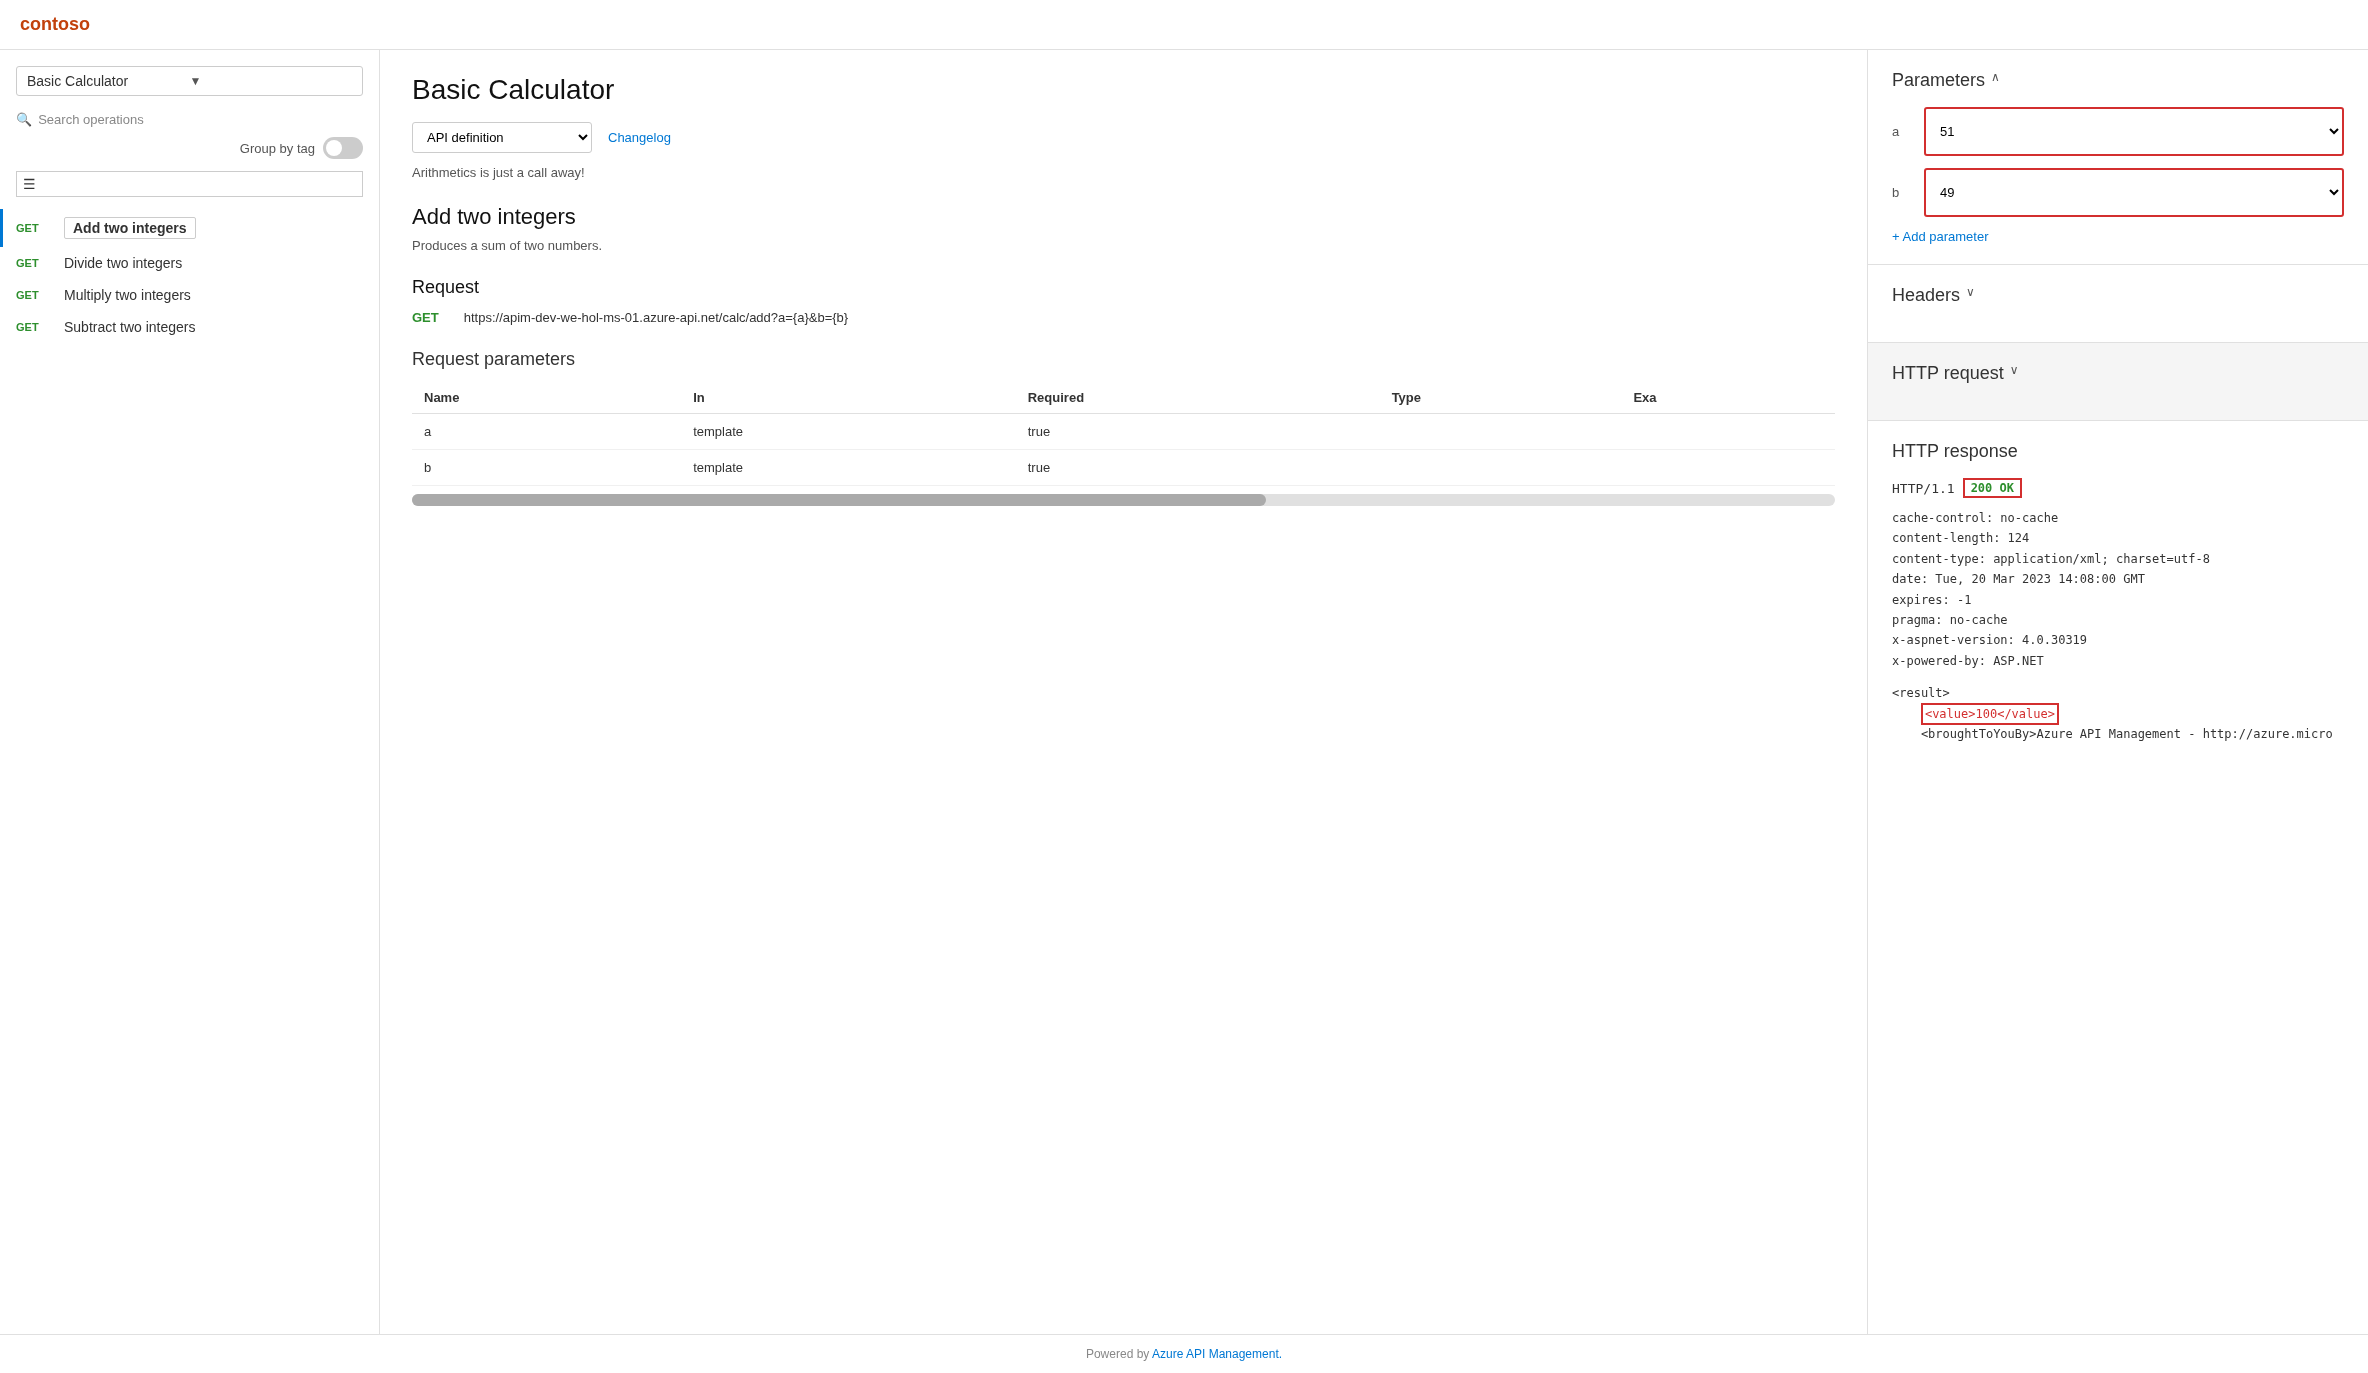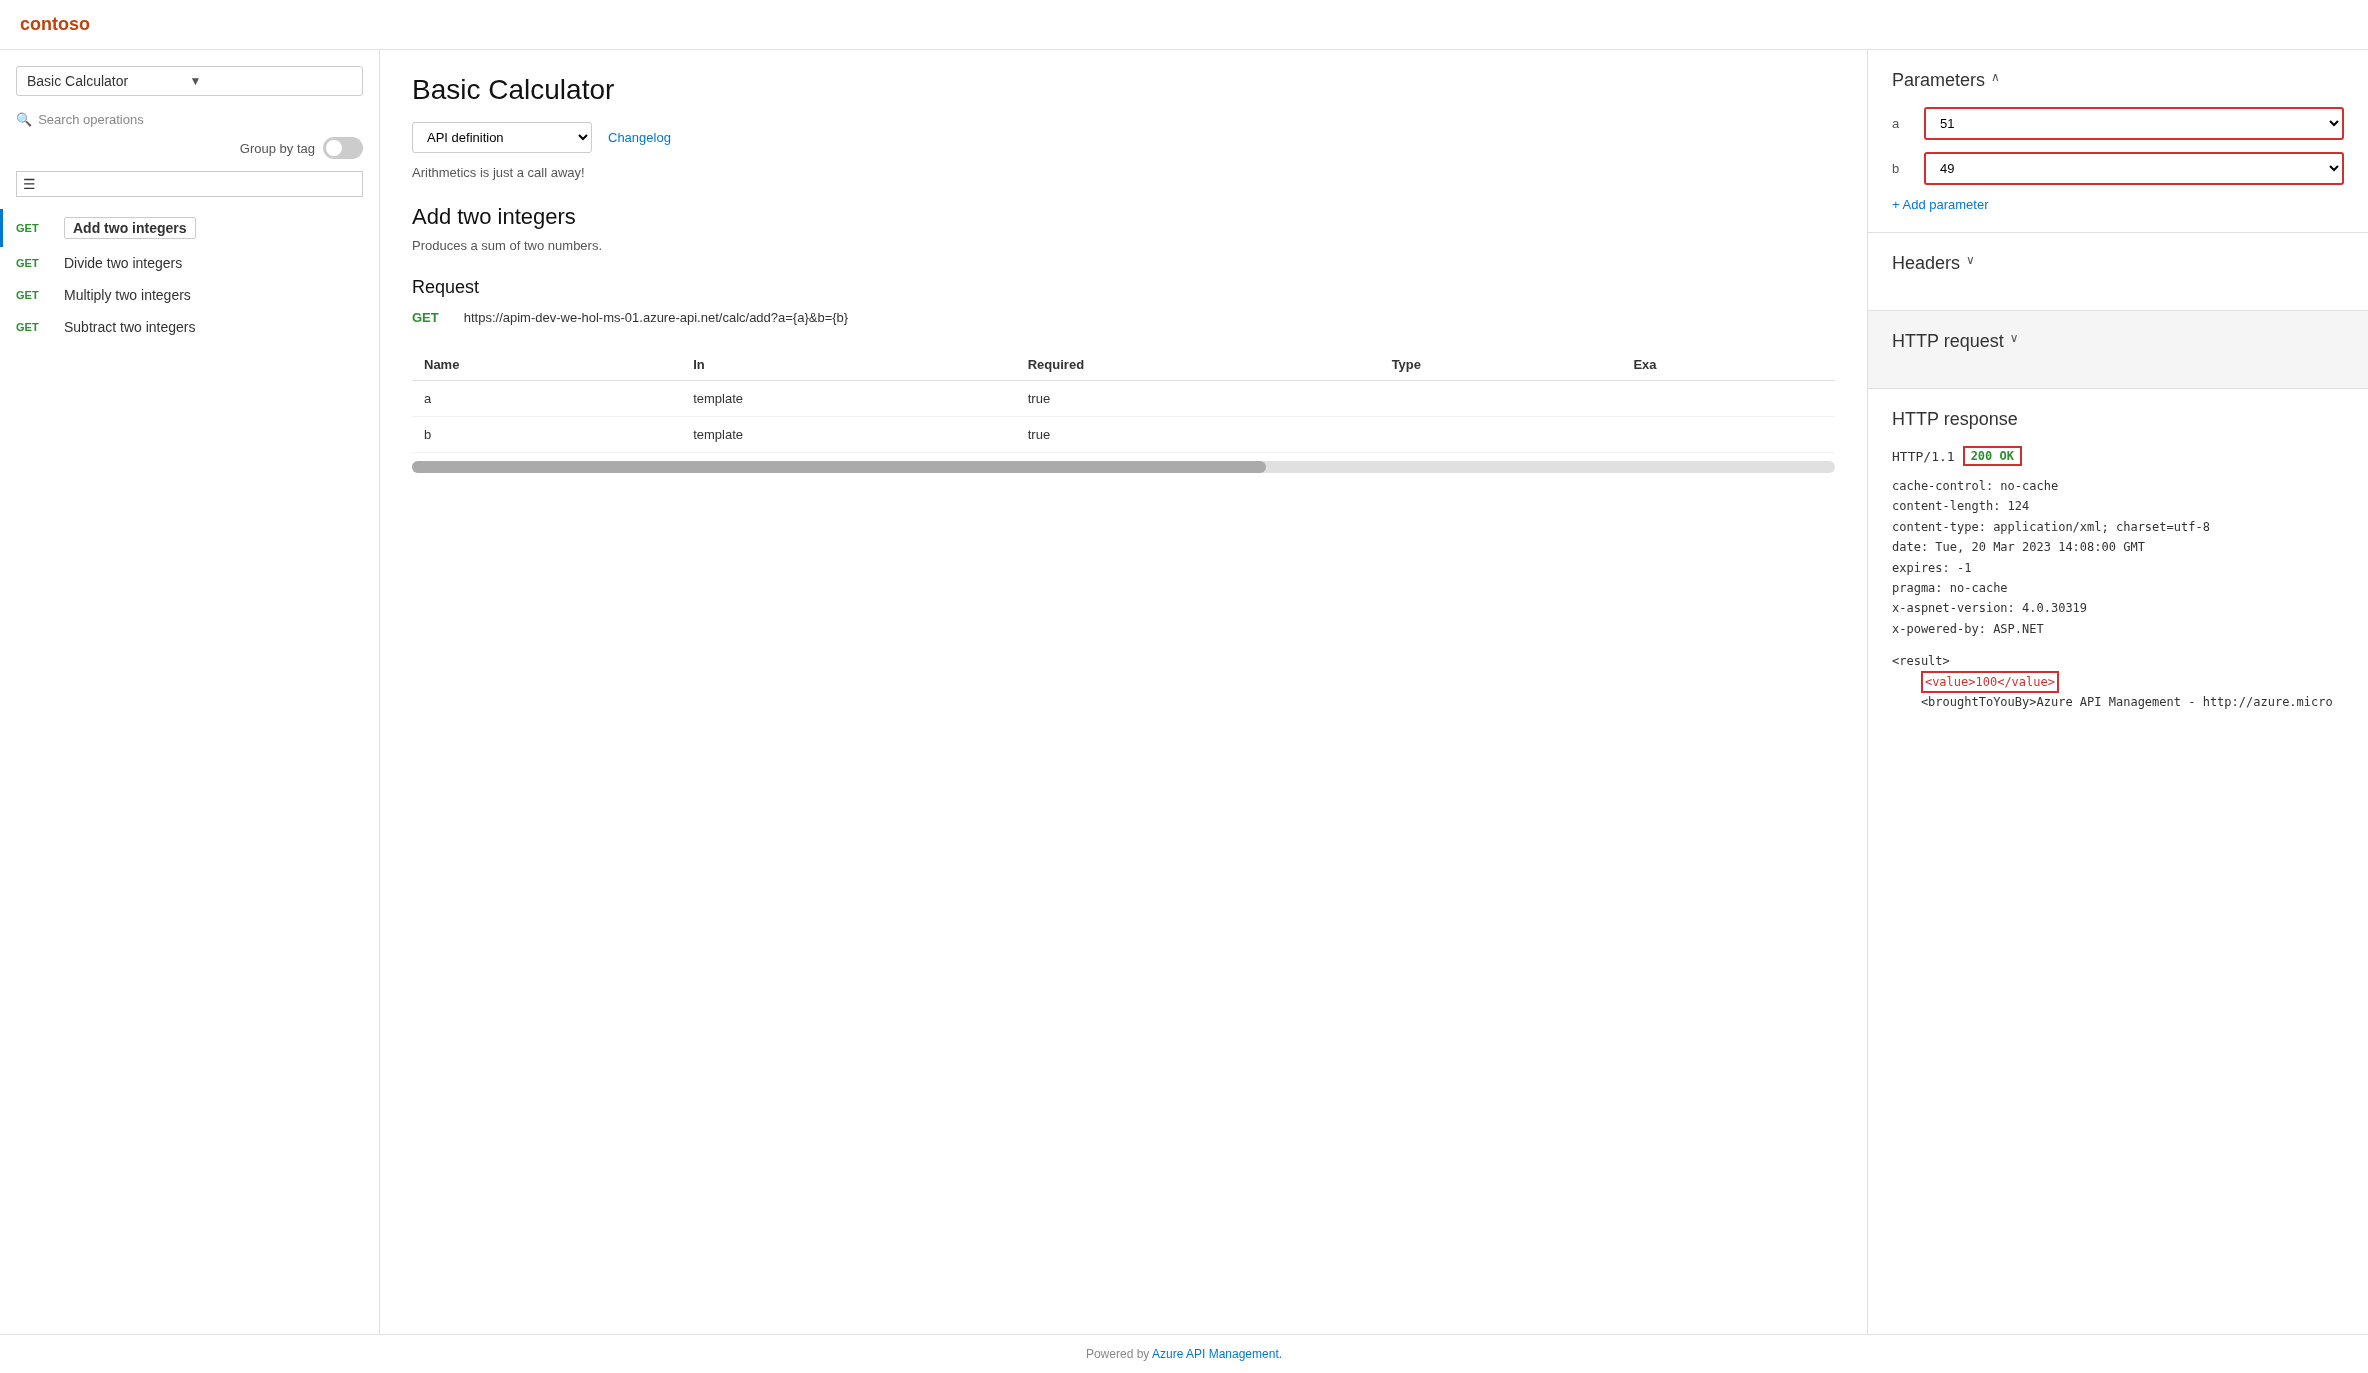--- a/index.html
+++ b/index.html
@@ -55,21 +55,21 @@
     .footer { text-align: center; padding: 12px; font-size: 12px; color: #888; border-top: 1px solid #e0e0e0; }
     .footer a { color: #0078d4; text-decoration: none; }
 
     
     .right-panel { width: 500px; min-width: 500px; overflow-y: auto; padding: 0; }
     .right-section { padding: 20px 24px; border-bottom: 1px solid #e0e0e0; }
     .right-section-title { font-size: 18px; font-weight: 400; margin-bottom: 16px; display: flex; align-items: flex-start; gap: 6px; }
     .chevron-icon { font-size: 12px; color: #555; }
     .param-row { display: flex; align-items: center; margin-bottom: 12px; gap: 12px; }
     .param-label { width: 20px; font-size: 13px; color: #555; }
-    .param-select { flex: 1; border: 1px solid #ccc; border-radius: 3px; padding: 6px 10px; font-size: 13px; background: #fff; }
+    .param-select { flex: 1; border: 1px solid #ccc; border-radius: 3px; padding: 14px 10px; font-size: 13px; background: #fff; }
     .param-select.highlighted { border: 2px solid #d32f2f; }
     .add-param { font-size: 13px; color: #0078d4; cursor: pointer; margin-top: 4px; }
     .http-request-section { background: #f5f5f5; padding: 20px 24px; border-bottom: 1px solid #e0e0e0; }
     .http-response-section { padding: 20px 24px; }
     .http-status-row { display: flex; align-items: center; gap: 8px; margin-bottom: 10px; font-size: 13px; font-family: monospace; }
     .status-badge-ok { border: 1px solid #2d8f2d; color: #2d8f2d; padding: 1px 6px; font-size: 12px; font-weight: 600; }
     .status-badge-ok.highlighted { border: 2px solid #d32f2f; }
     .response-headers { font-family: monospace; font-size: 12px; color: #333; line-height: 1.7; margin-bottom: 12px; }
     .response-body { font-family: monospace; font-size: 12px; color: #333; line-height: 1.7; }
     .response-value { display: inline; }
@@ -135,20 +135,21 @@
 
     <h2 class="section-title">Add two integers</h2>
     <p class="op-description">Produces a sum of two numbers.</p>
 
     <h3 class="subsection-title">Request</h3>
     <div class="request-url-row">
       <span class="request-method">GET</span>
       <span class="request-url">https://apim-dev-we-hol-ms-01.azure-api.net/calc/add?a={a}&amp;b={b}</span>
     </div>
 
+    <h3 class="params-title">Request parameters</h3>
     <table class="params-table">
       <thead>
         <tr>
           <th>Name</th>
           <th>In</th>
           <th>Required</th>
           <th>Type</th>
           <th>Exa</th>
         </tr>
       </thead>

